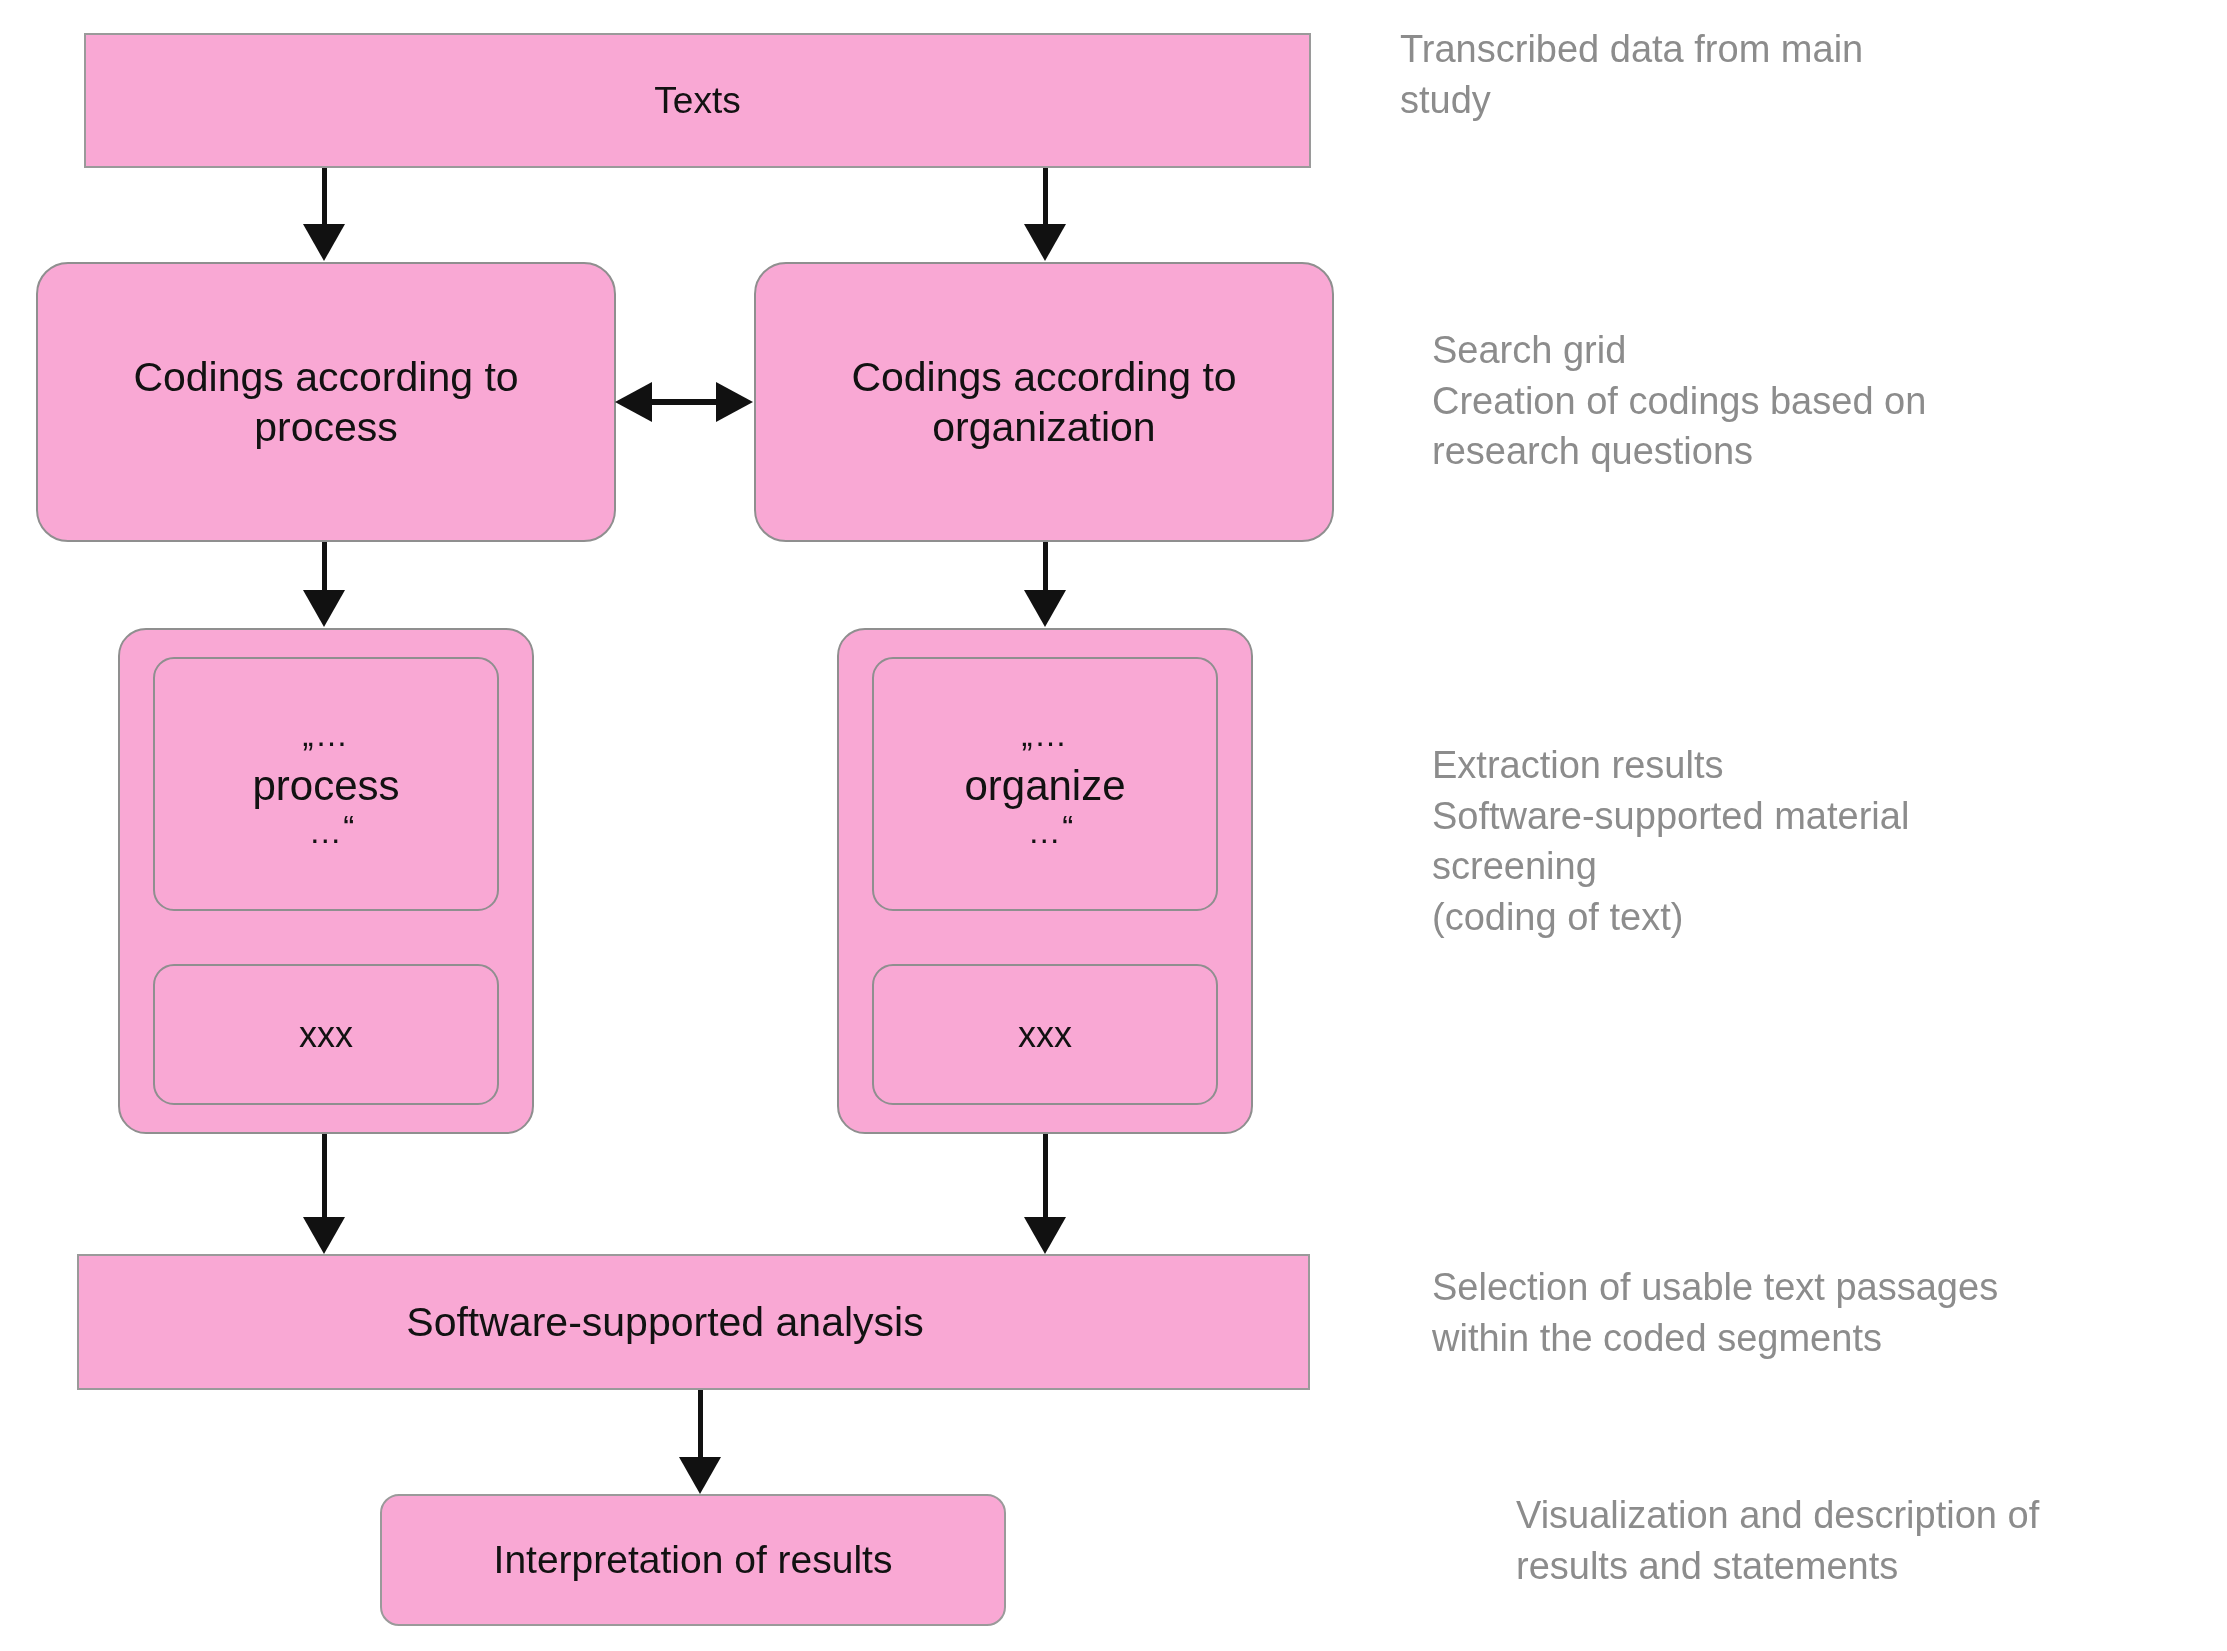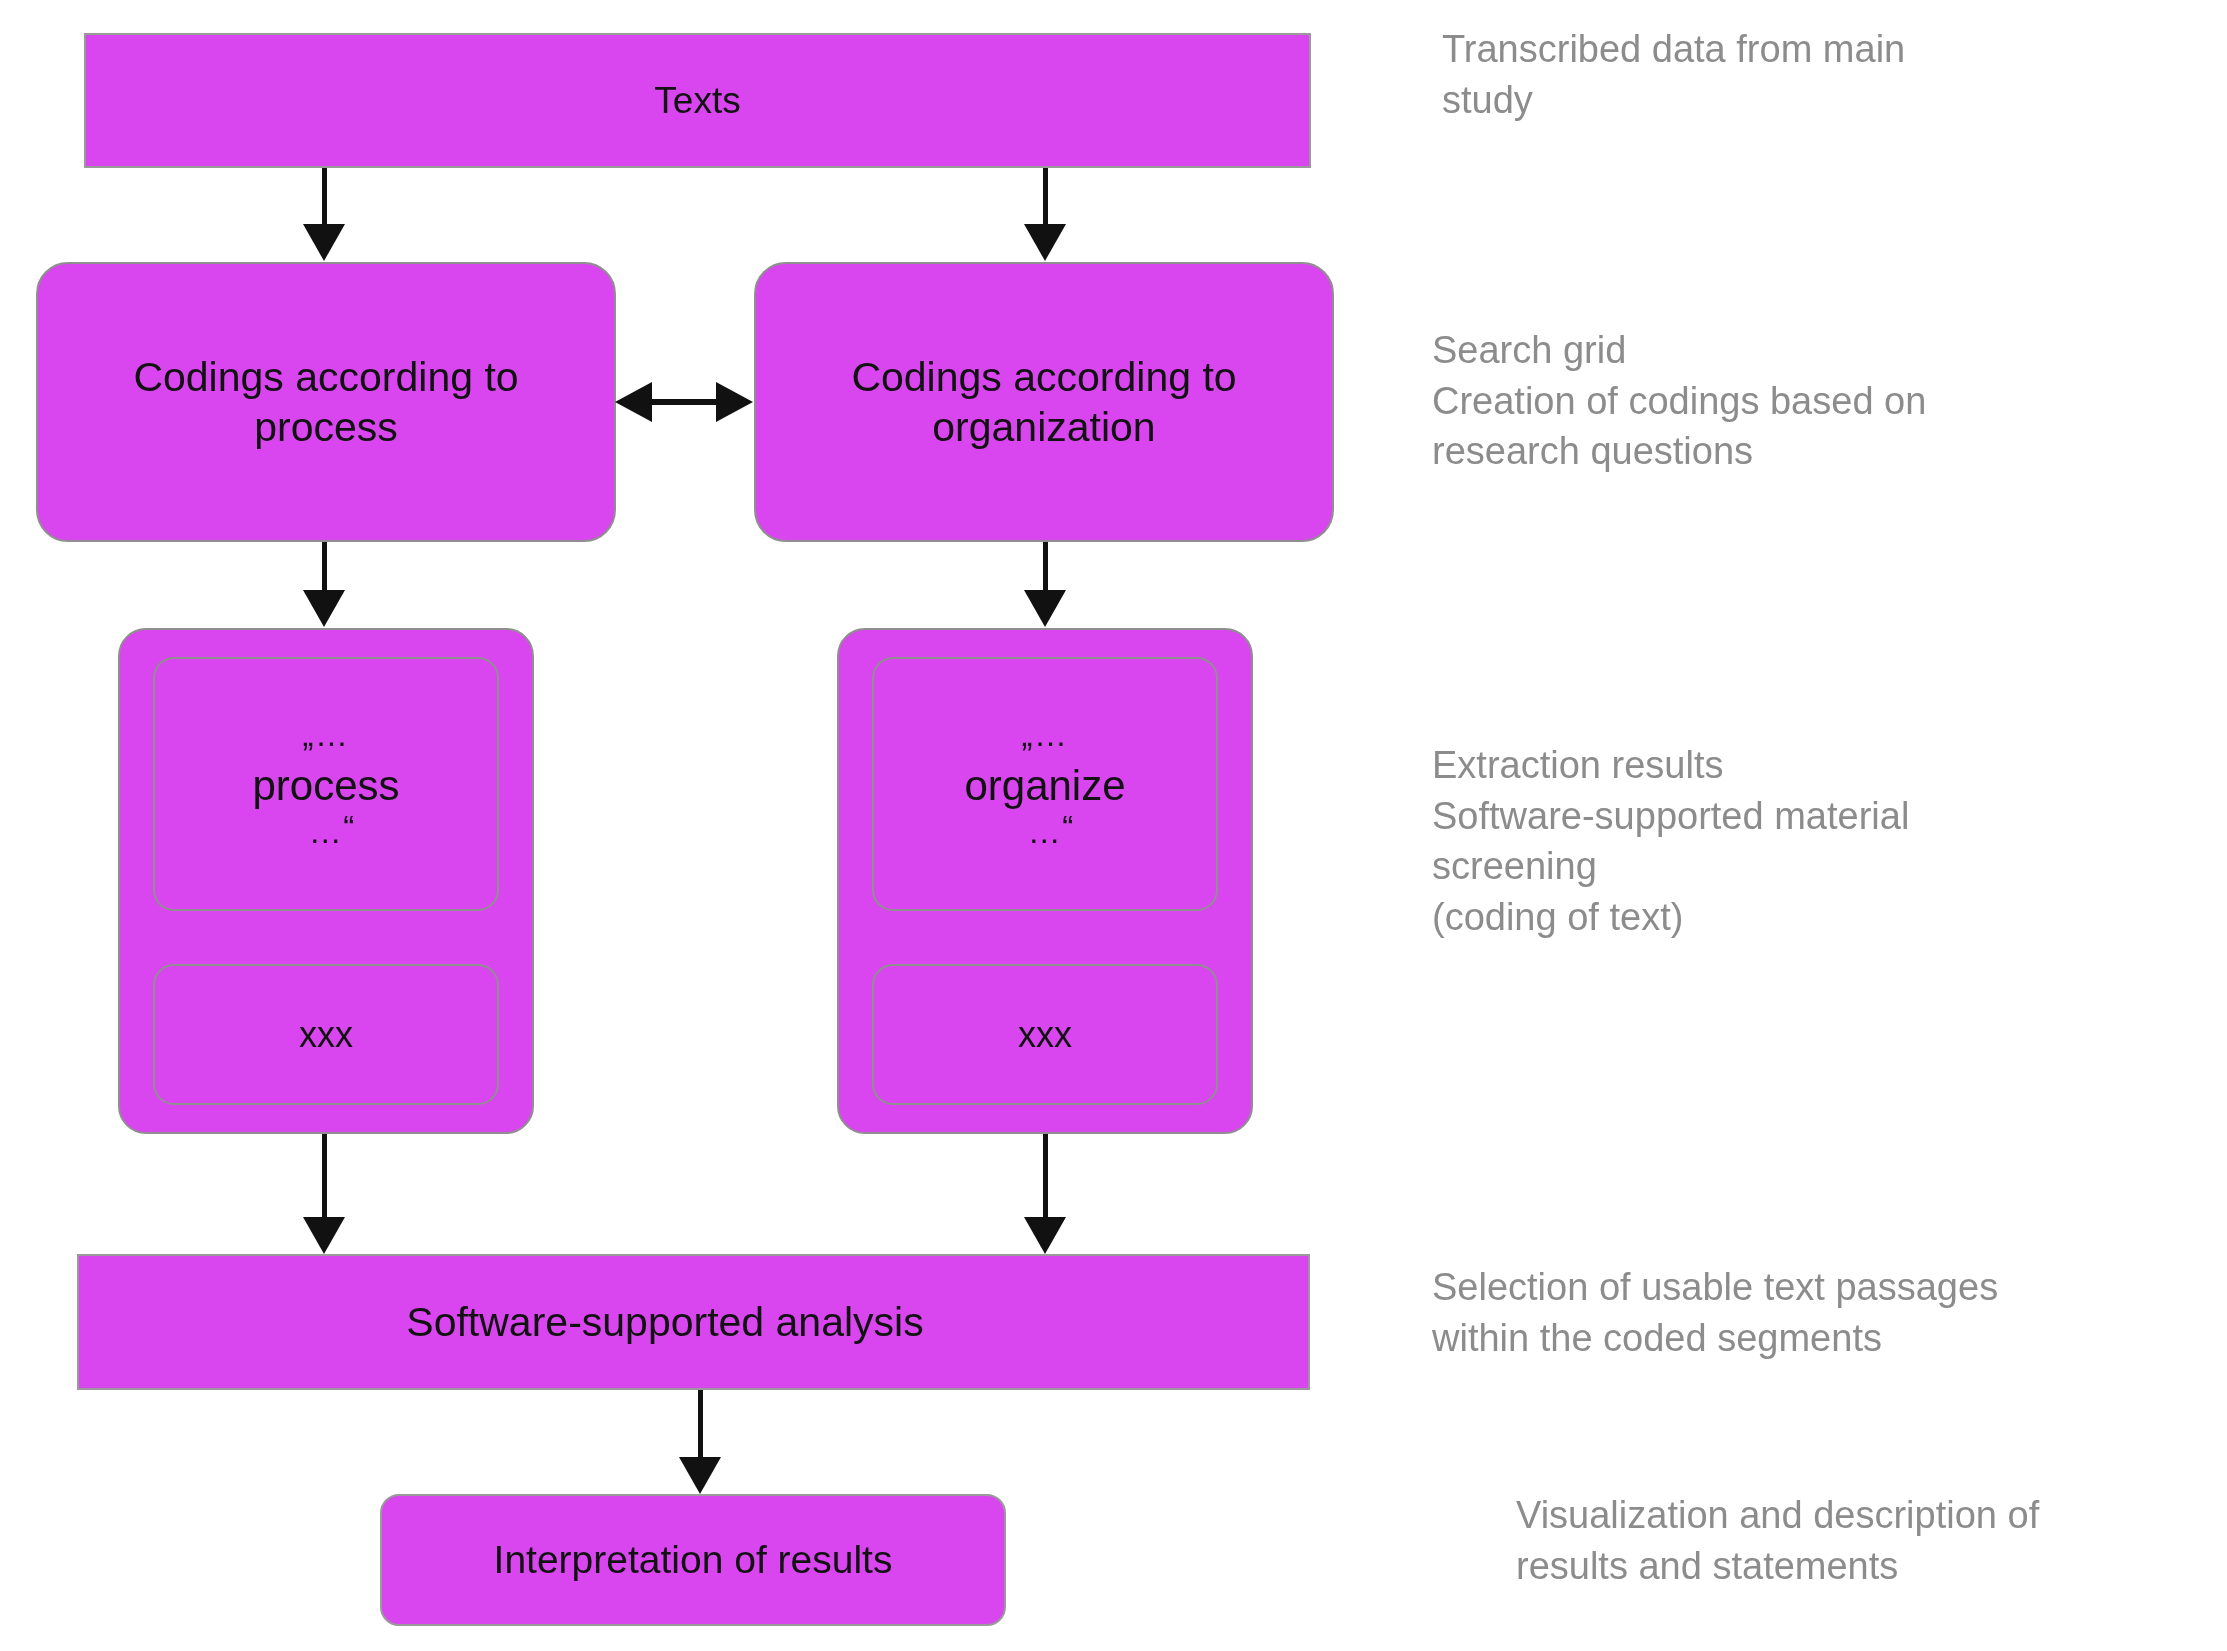--- a/index.html
+++ b/index.html
@@ -15,21 +15,21 @@
     width: 2227px;
     height: 1652px;
     background: #ffffff;
     overflow: hidden;
   }
 
   
   .node {
     position: absolute;
     box-sizing: border-box;
-    background: #d946ef;
+    background: #f9a8d4;
     display: flex;
     align-items: center;
     justify-content: center;
     text-align: center;
     color: #121212;
   }
   .rect {
     border: 2.4px solid #9a9a9a;
   }
   .rounded {
@@ -243,21 +243,21 @@
 
   <div class="arrow-v" style="left:700px; top:1390px; height:104px;">
     <div class="shaft" style="height:67px;"></div>
     <div class="head"></div>
   </div>
 
   <div class="node rect" style="left:380px; top:1494px; width:626px; height:132px;border-radius:19px;">
     <span class="label t-interp">Interpretation of results</span>
   </div>
 
-  <div class="annotation" style="left:1442px; top:24.4px;">Transcribed data from main
+  <div class="annotation" style="left:1400px; top:24.4px;">Transcribed data from main
 study</div>
 
   <div class="annotation" style="left:1432px; top:325px;">Search grid
 Creation of codings based on
 research questions</div>
 
   <div class="annotation" style="left:1432px; top:740px;">Extraction results
 Software-supported material
 screening
 (coding of text)</div>

